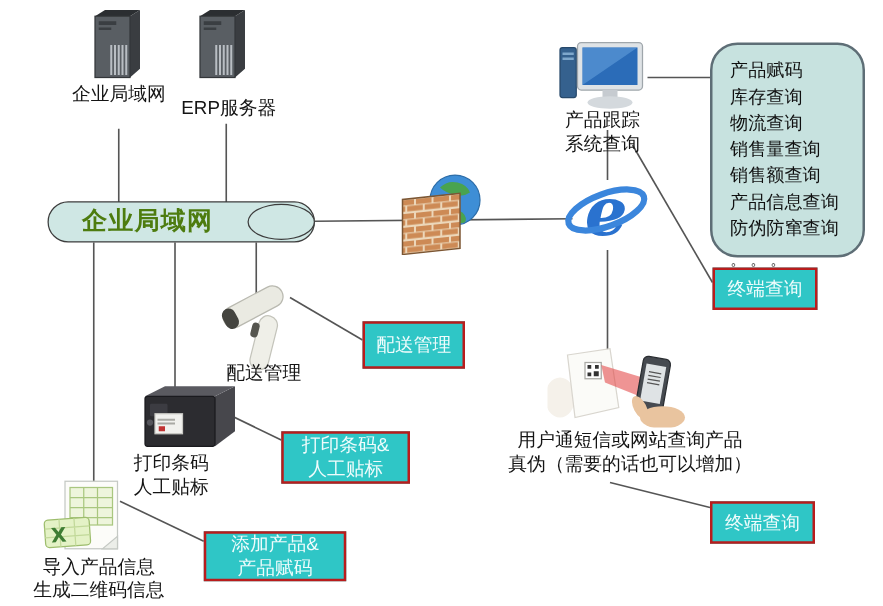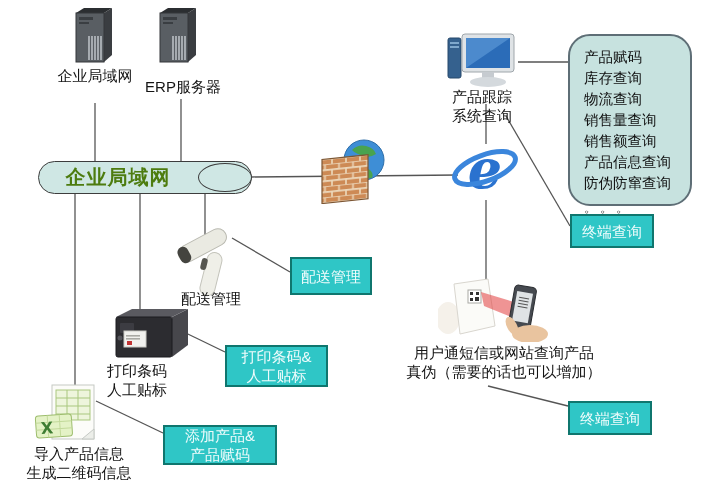--- a/index.html
+++ b/index.html
@@ -7,21 +7,21 @@
     position:relative;width:706px;height:485px;background:#ffffff;
     font-family:"Liberation Sans","DejaVu Sans",sans-serif;overflow:hidden;
   }
   .lines{position:absolute;left:0;top:0;z-index:1;}
   .node{position:absolute;z-index:2;}
   .lbl{
     position:absolute;z-index:3;font-size:15px;line-height:19px;color:#141414;
     text-align:center;
   }
   .teal-box{
-    position:absolute;z-index:3;background:#2fc6c6;border:2px solid #0f766e;
+    position:absolute;z-index:3;background:#2fc6c6;border:2px solid #b91c1c;
     color:#effcfc;display:flex;flex-direction:column;align-items:center;
     justify-content:center;font-size:15px;line-height:19px;box-sizing:border-box;
   }
   .capsule{
     position:absolute;z-index:2;background:#cfe7e4;border:1.5px solid #3d3d3d;
     border-radius:17px;box-sizing:border-box;
   }
   .capsule-label{
     position:absolute;z-index:3;font-size:20px;font-weight:bold;color:#4d7c0f;
     text-align:center;letter-spacing:1px;

